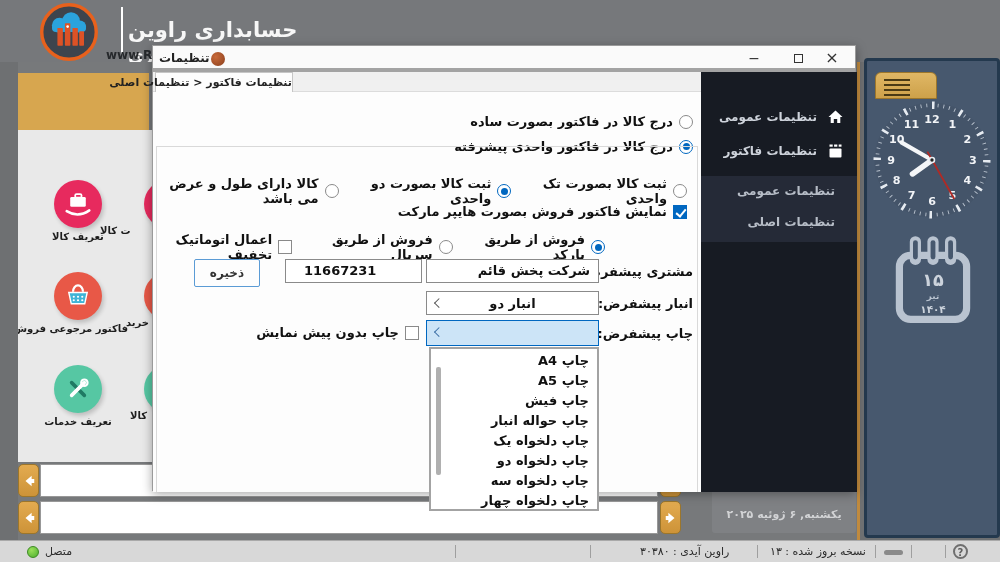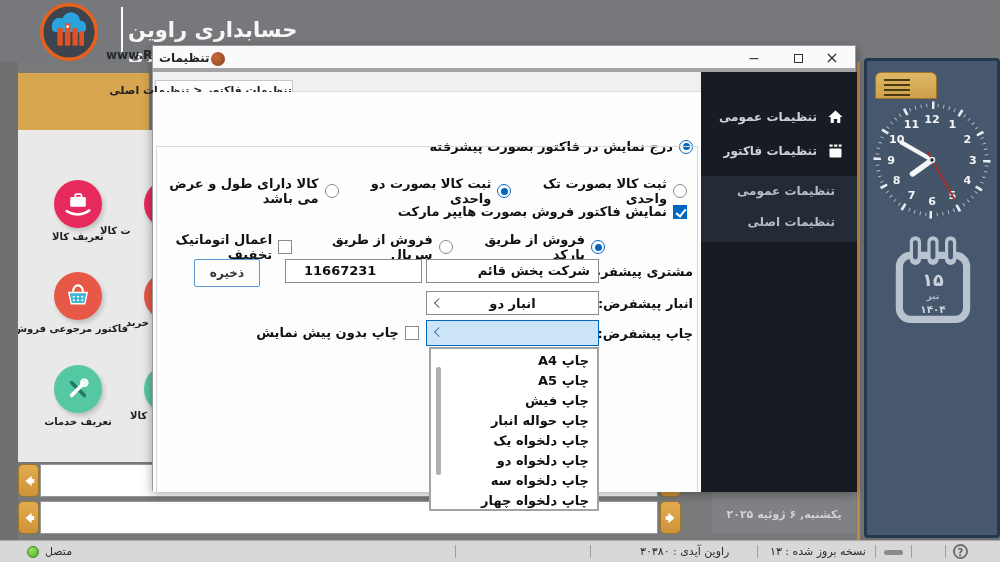--- a/index.html
+++ b/index.html
@@ -37,21 +37,21 @@
   .helpcirc{position:absolute;left:953px;top:3px;width:15px;height:15px;border:2px solid #6f6f6f;border-radius:50%;color:#5f5f5f;font-size:10px;font-weight:700;text-align:center;line-height:14px;cursor:pointer;}
   
   .dlg{position:absolute;left:152px;top:45px;width:704px;height:446px;background:#fdfdfd;border:1px solid #9a9a9a;box-shadow:0 3px 10px rgba(0,0,0,.35);z-index:10;}
   .dlg-title{position:absolute;left:0;top:0;width:100%;height:26px;background:#fafafa;border-bottom:4px solid #a3a3a3;}
   .dlg-title .t{position:absolute;left:6px;top:5px;font-size:12px;font-weight:700;color:#222;}
   .dlg-ico{position:absolute;left:58px;top:6px;width:14px;height:14px;border-radius:50%;background:radial-gradient(circle at 35% 35%,#c96a3a,#8a3f1d);}
   .wc{position:absolute;top:0;width:32px;height:26px;text-align:center;line-height:24px;font-size:14px;color:#333;cursor:pointer;}
   .wc .maxbox{display:inline-block;width:9px;height:9px;border:1.5px solid #333;margin-top:7px;}
   .dlg-body{position:absolute;left:0;top:26px;width:704px;height:420px;}
   .tabstrip{position:absolute;left:0;top:0;width:548px;height:20px;background:#f0f0f0;border-bottom:1px solid #dcdcdc;}
-  .tab-active{position:absolute;right:408px;left:2px;top:8px;height:20px;background:#fdfdfd;border:1px solid #c6c6c6;border-bottom:none;font-size:11px;font-weight:700;color:#222;text-align:center;line-height:19px;}
+  .tab-active{position:absolute;right:408px;left:2px;top:0;height:20px;background:#fdfdfd;border:1px solid #c6c6c6;border-bottom:none;font-size:11px;font-weight:700;color:#222;text-align:center;line-height:19px;}
   .content{position:absolute;left:0;top:20px;width:548px;height:400px;background:#fdfdfd;}
   .groupbox{position:absolute;left:3px;top:54px;width:542px;height:346px;border:1px solid #d9d9d9;border-bottom:none;}
   .opt{display:flex;direction:rtl;align-items:center;gap:6px;font-size:13px;font-weight:700;color:#111;cursor:pointer;}
   .optrow{position:absolute;display:flex;direction:rtl;align-items:center;}
   .rd{position:relative;width:14px;height:14px;border-radius:50%;border:1px solid #8a8a8a;background:#fff;flex:0 0 auto;}
   .rd.on{border-color:#0067c0;}
   .rd.on::after{content:'';position:absolute;inset:2.5px;border-radius:50%;background:#0067c0;}
   .cb{position:relative;width:14px;height:14px;border:1px solid #8a8a8a;background:#fff;flex:0 0 auto;}
   .cb.on{background:#0067c0;border-color:#0067c0;}
   .cb.on::after{content:'';position:absolute;left:4px;top:1px;width:4px;height:8px;border:solid #fff;border-width:0 2px 2px 0;transform:rotate(40deg);}
@@ -220,24 +220,30 @@
       <div class="wc" style="left:663px;font-size:16px;">×</div>
     </div>
 
     <div class="dlg-body">
 
       <div class="tabstrip">
         <div class="tab-active fa">تنظیمات فاکتور &lt; تنظیمات اصلی</div>
       </div>
       <div class="content">
 
+        <div class="optrow" style="right:8px;top:22px;">
+          <div class="opt">
+            <span class="rd"></span>
+            <span>درج کالا در فاکتور بصورت ساده</span>
+          </div>
+        </div>
         <div class="optrow" style="right:8px;top:47px;">
           <div class="opt">
             <span class="rd on"></span>
-            <span>درج نمایش در فاکتور بصورت پیشرفته</span>
+            <span>درج کالا در فاکتور واحدی پیشرفته</span>
           </div>
         </div>
 
         <div class="groupbox"></div>
 
         <div class="optrow" style="right:14px;top:84px;gap:22px;">
           <div class="opt">
             <span class="rd"></span>
             <span>ثبت کالا بصورت تک واحدی</span>
           </div>

